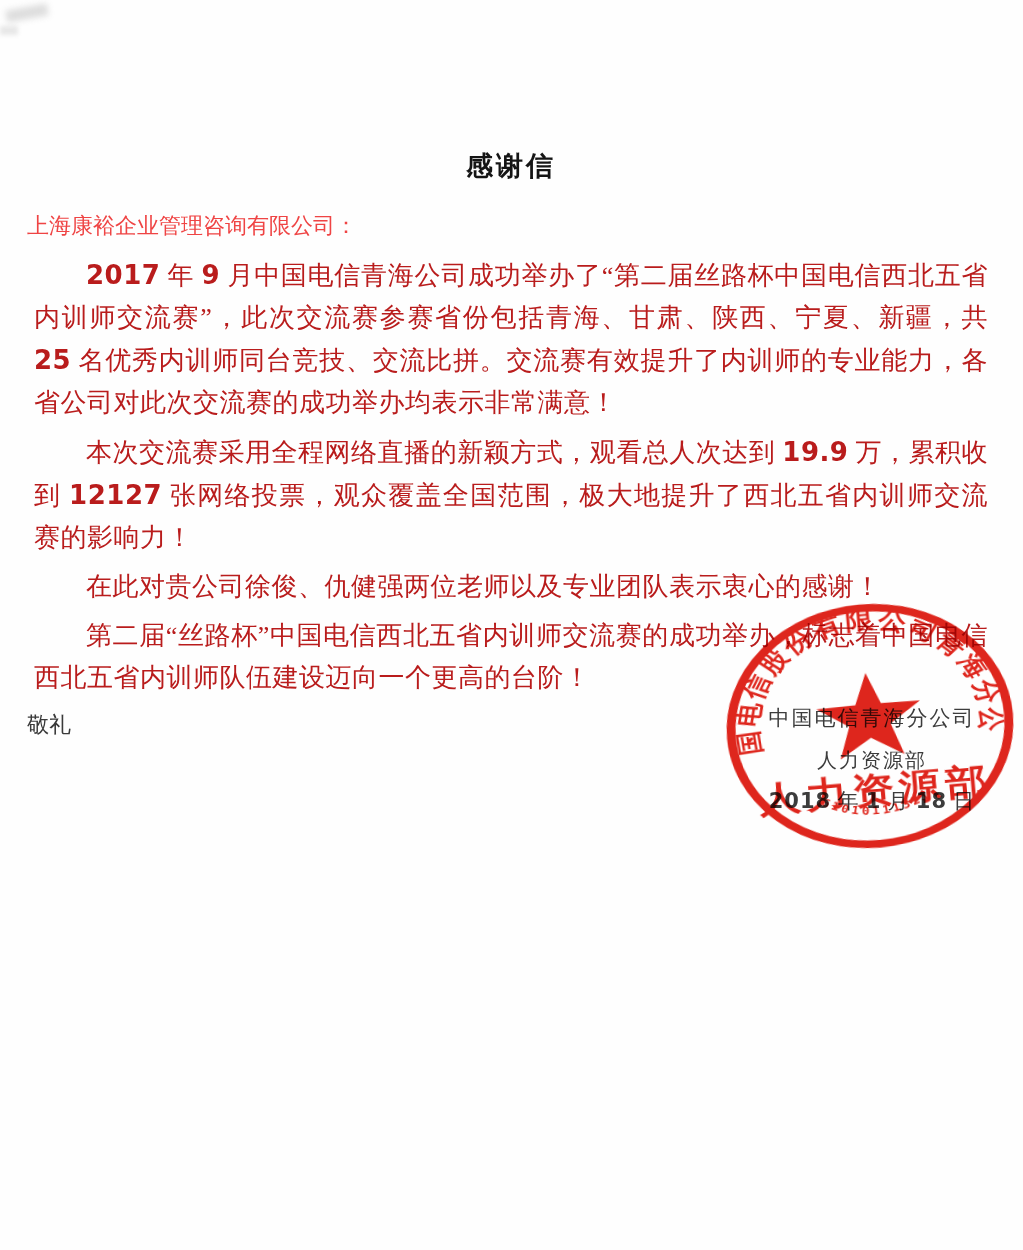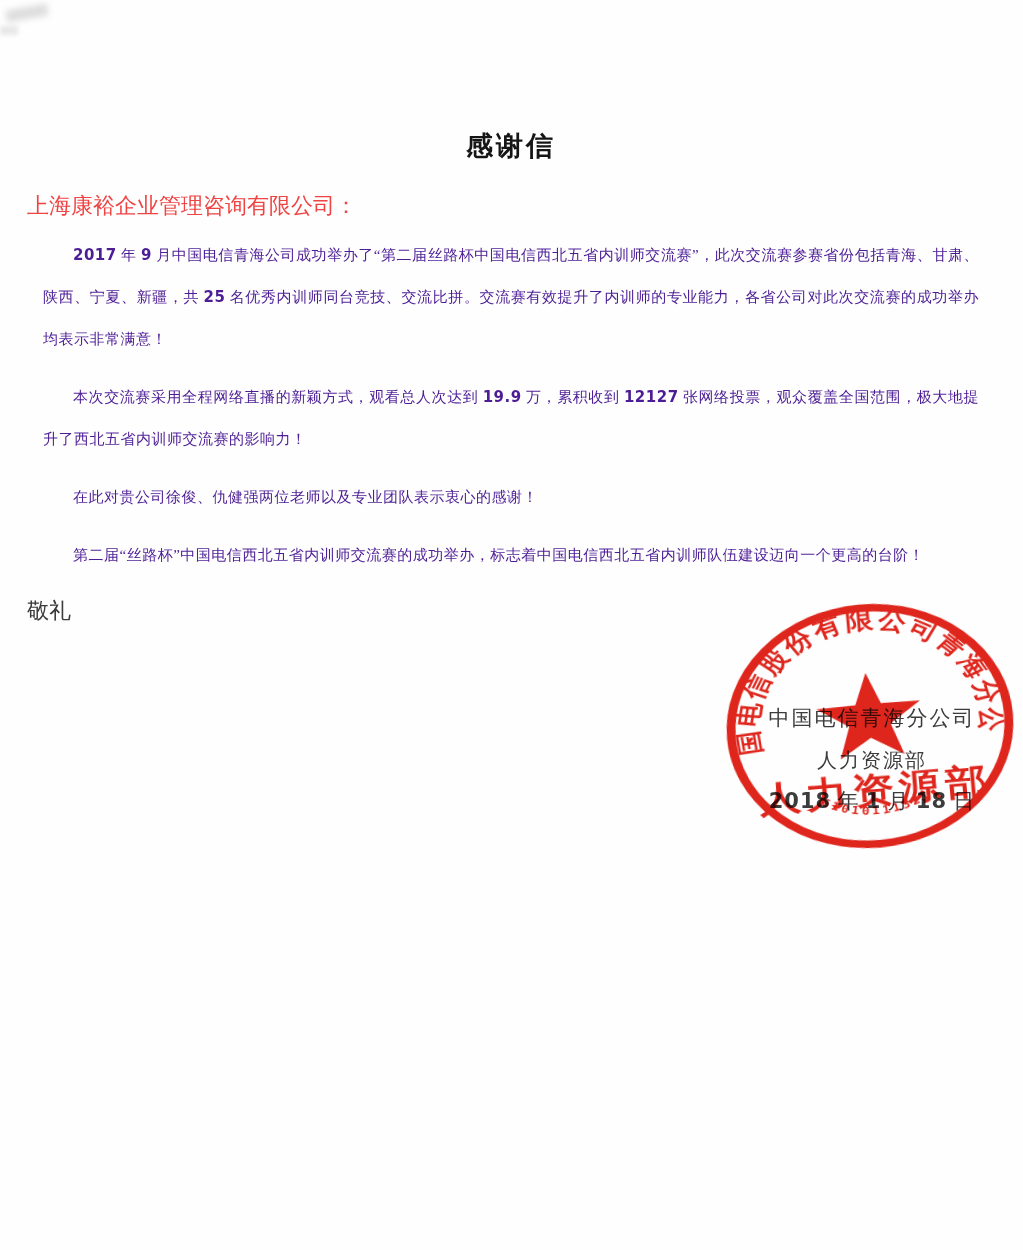--- a/index.html
+++ b/index.html
@@ -5,30 +5,30 @@
   html,body{margin:0;padding:0;}
   body{
     width:1023px;height:1250px;position:relative;background:#fdfdfd;
     font-family:"Liberation Serif","DejaVu Serif",serif;color:#3a3a3a;
     overflow:hidden;
   }
   .page{position:absolute;inset:0;background:#fefefe;}
   
   .smudge-a{position:absolute;left:6px;top:7px;width:42px;height:12px;background:#8a8a8a;opacity:.28;filter:blur(3px);transform:rotate(-10deg);}
   .smudge-b{position:absolute;left:0px;top:26px;width:18px;height:9px;background:#9a9a9a;opacity:.22;filter:blur(2px);}
-  .content{position:absolute;left:27px;top:128px;width:968px;}
+  .content{position:absolute;left:27px;top:148px;width:968px;}
   .title{
     text-align:center;font-size:27px;font-weight:700;color:#151515;
     font-family:"Liberation Sans","DejaVu Sans",sans-serif;letter-spacing:3px;
     margin:0 0 20px 0;
   }
   .salutation{font-size:22px;line-height:44px;color:#ef4444;}
   p.body-par{
-    margin:16px;font-size:15px;line-height:42px;letter-spacing:.5px;
-    text-align:justify;text-indent:2em;color:#4c1d95;
+    margin:7px;font-size:26px;line-height:42px;letter-spacing:.5px;
+    text-align:justify;text-indent:2em;color:#b91c1c;
   }
   p.body-par.first{margin-top:6px;}
   b{font-family:"DejaVu Sans","Liberation Sans",sans-serif;font-weight:700;}
   .closing-cizhi{margin-top:8px;padding-left:36px;font-size:22px;line-height:42px;}
   .closing-jingli{font-size:22px;line-height:38px;}
   .sig{position:absolute;left:722px;width:300px;text-align:center;color:#3c3c3c;}
   .sig-company{top:704px;font-size:21px;letter-spacing:2px;}
   .sig-dept{top:747px;font-size:20px;letter-spacing:2px;}
   .sig-date{top:787px;font-size:21px;letter-spacing:1px;}
   .stamp{

